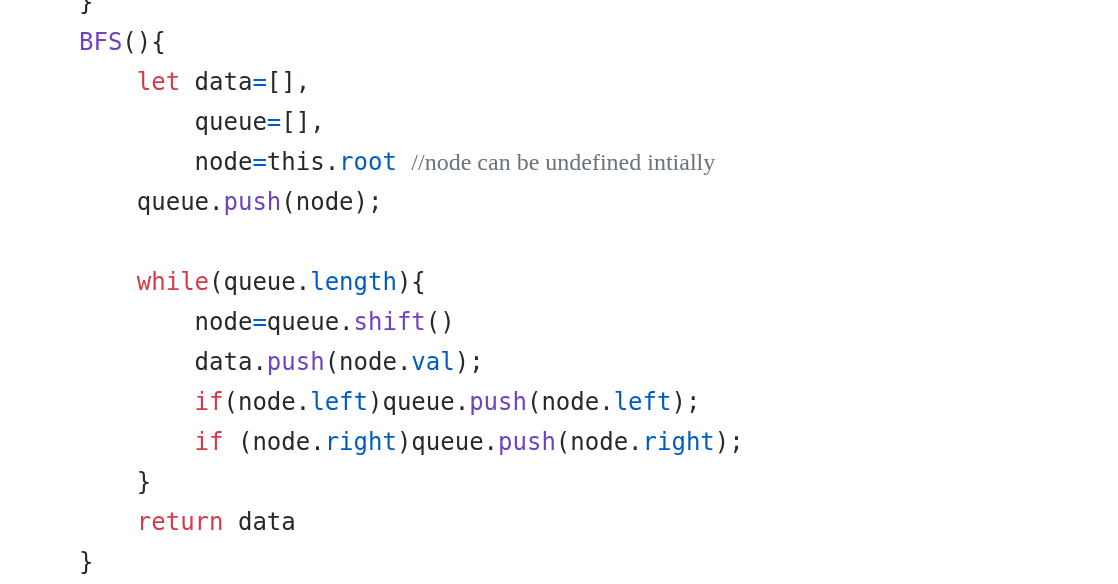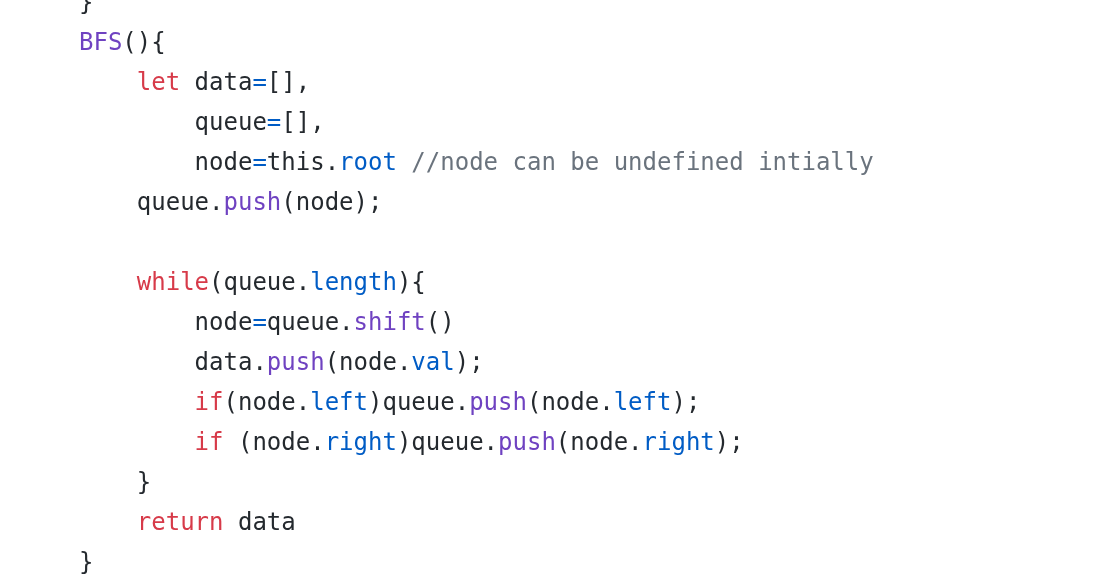--- a/index.html
+++ b/index.html
@@ -27,20 +27,20 @@
     -webkit-font-smoothing: antialiased;
   }
   .code-line {
     height: 40px;
     white-space: pre;
   }
   .tok-plain    { color: #24292e; }
   .tok-keyword  { color: #d73a49; }
   .tok-function { color: #6f42c1; }
   .tok-constant { color: #005cc5; }
-  .tok-comment  { color: #6a737d; }
+  .tok-comment  { color: #6a737d; font-family: Liberation Serif, serif; }
 </style>
 </head>
 <body style="background: rgb(255, 255, 255);">
 
 <main>
   <pre class="code-block"><div class="code-line"><span class="tok-plain" style="color: rgb(36, 41, 46);">}</span></div><div class="code-line"><span class="tok-function" style="color: rgb(111, 66, 193);">BFS</span><span class="tok-plain" style="color: rgb(36, 41, 46);">(){</span></div><div class="code-line"><span class="tok-plain" style="color: rgb(36, 41, 46);">    </span><span class="tok-keyword" style="color: rgb(215, 58, 73);">let</span><span class="tok-plain" style="color: rgb(36, 41, 46);"> data</span><span class="tok-constant" style="color: rgb(0, 92, 197);">=</span><span class="tok-plain" style="color: rgb(36, 41, 46);">[],</span></div><div class="code-line"><span class="tok-plain" style="color: rgb(36, 41, 46);">        queue</span><span class="tok-constant" style="color: rgb(0, 92, 197);">=</span><span class="tok-plain" style="color: rgb(36, 41, 46);">[],</span></div><div class="code-line"><span class="tok-plain" style="color: rgb(36, 41, 46);">        node</span><span class="tok-constant" style="color: rgb(0, 92, 197);">=</span><span class="tok-plain" style="color: rgb(36, 41, 46);">this.</span><span class="tok-constant" style="color: rgb(0, 92, 197);">root</span><span class="tok-plain" style="color: rgb(36, 41, 46);"> </span><span class="tok-comment" style="color: rgb(106, 115, 125);">//node can be undefined intially</span></div><div class="code-line"><span class="tok-plain" style="color: rgb(36, 41, 46);">    queue.</span><span class="tok-function" style="color: rgb(111, 66, 193);">push</span><span class="tok-plain" style="color: rgb(36, 41, 46);">(node);</span></div><div class="code-line"></div><div class="code-line"><span class="tok-plain" style="color: rgb(36, 41, 46);">    </span><span class="tok-keyword" style="color: rgb(215, 58, 73);">while</span><span class="tok-plain" style="color: rgb(36, 41, 46);">(queue.</span><span class="tok-constant" style="color: rgb(0, 92, 197);">length</span><span class="tok-plain" style="color: rgb(36, 41, 46);">){</span></div><div class="code-line"><span class="tok-plain" style="color: rgb(36, 41, 46);">        node</span><span class="tok-constant" style="color: rgb(0, 92, 197);">=</span><span class="tok-plain" style="color: rgb(36, 41, 46);">queue.</span><span class="tok-function" style="color: rgb(111, 66, 193);">shift</span><span class="tok-plain" style="color: rgb(36, 41, 46);">()</span></div><div class="code-line"><span class="tok-plain" style="color: rgb(36, 41, 46);">        data.</span><span class="tok-function" style="color: rgb(111, 66, 193);">push</span><span class="tok-plain" style="color: rgb(36, 41, 46);">(node.</span><span class="tok-constant" style="color: rgb(0, 92, 197);">val</span><span class="tok-plain" style="color: rgb(36, 41, 46);">);</span></div><div class="code-line"><span class="tok-plain" style="color: rgb(36, 41, 46);">        </span><span class="tok-keyword" style="color: rgb(215, 58, 73);">if</span><span class="tok-plain" style="color: rgb(36, 41, 46);">(node.</span><span class="tok-constant" style="color: rgb(0, 92, 197);">left</span><span class="tok-plain" style="color: rgb(36, 41, 46);">)queue.</span><span class="tok-function" style="color: rgb(111, 66, 193);">push</span><span class="tok-plain" style="color: rgb(36, 41, 46);">(node.</span><span class="tok-constant" style="color: rgb(0, 92, 197);">left</span><span class="tok-plain" style="color: rgb(36, 41, 46);">);</span></div><div class="code-line"><span class="tok-plain" style="color: rgb(36, 41, 46);">        </span><span class="tok-keyword" style="color: rgb(215, 58, 73);">if</span><span class="tok-plain" style="color: rgb(36, 41, 46);"> (node.</span><span class="tok-constant" style="color: rgb(0, 92, 197);">right</span><span class="tok-plain" style="color: rgb(36, 41, 46);">)queue.</span><span class="tok-function" style="color: rgb(111, 66, 193);">push</span><span class="tok-plain" style="color: rgb(36, 41, 46);">(node.</span><span class="tok-constant" style="color: rgb(0, 92, 197);">right</span><span class="tok-plain" style="color: rgb(36, 41, 46);">);</span></div><div class="code-line"><span class="tok-plain" style="color: rgb(36, 41, 46);">    }</span></div><div class="code-line"><span class="tok-plain" style="color: rgb(36, 41, 46);">    </span><span class="tok-keyword" style="color: rgb(215, 58, 73);">return</span><span class="tok-plain" style="color: rgb(36, 41, 46);"> data</span></div><div class="code-line"><span class="tok-plain" style="color: rgb(36, 41, 46);">}</span></div></pre>
 </main>
 
 </body></html>

